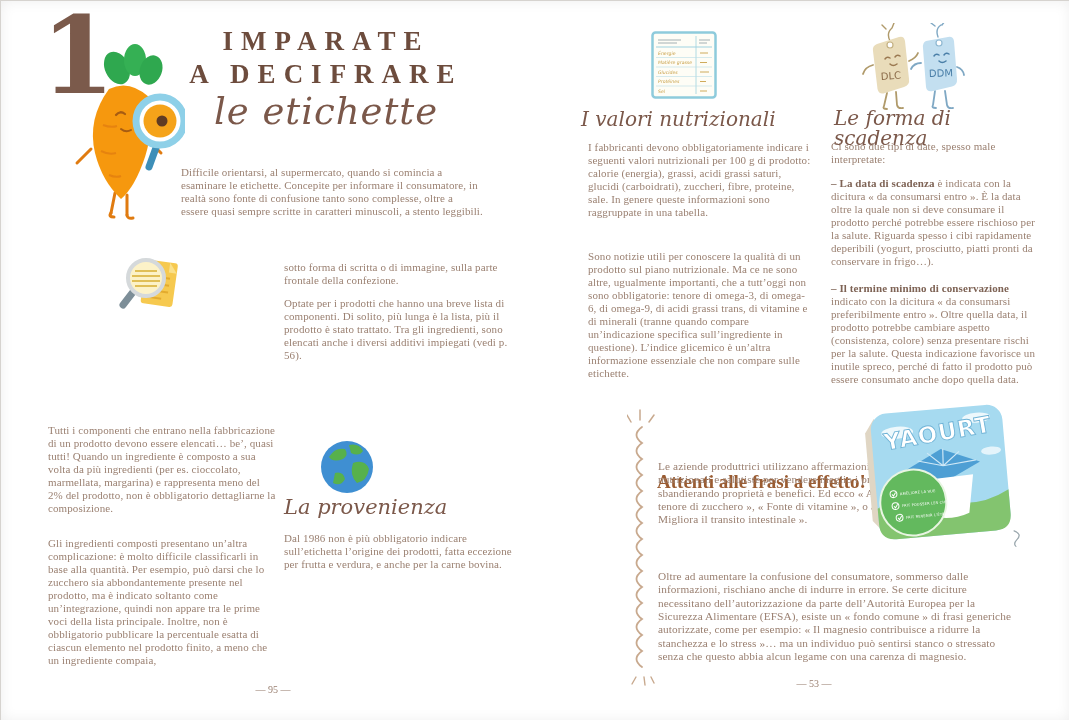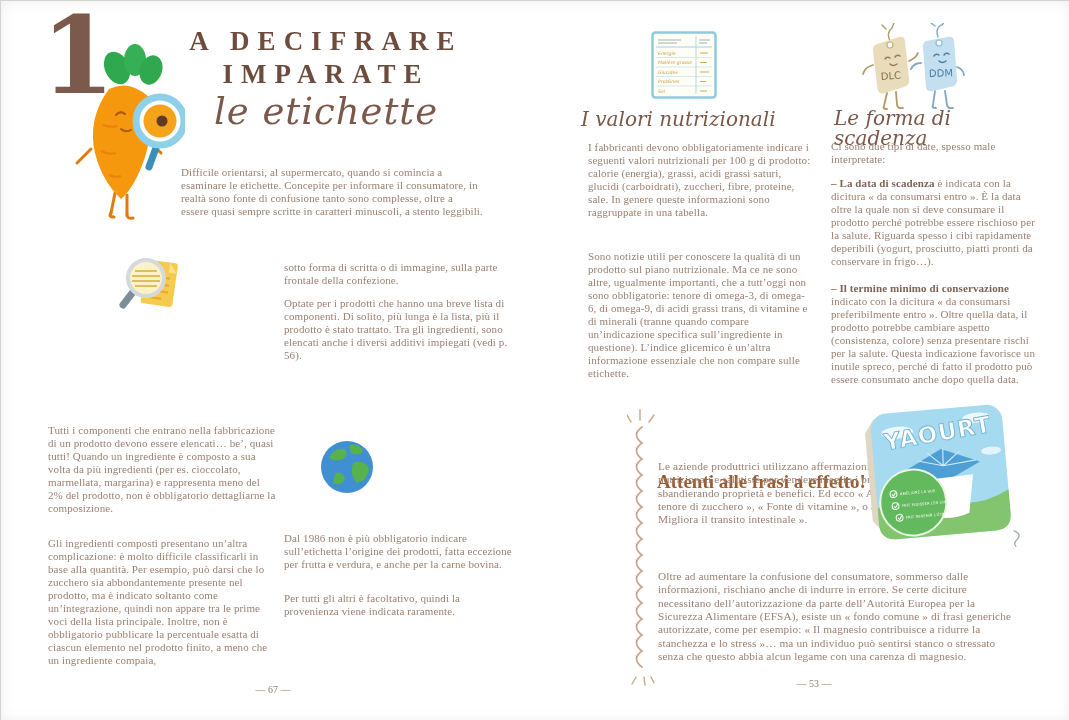--- a/index.html
+++ b/index.html
@@ -57,22 +57,22 @@
     <path d="M42,84 q8,3 14,1 M40,110 q8,4 15,2 M48,134 q7,3 12,1" stroke="#e07b10" stroke-width="2" fill="none" opacity=".7"></path>
     <path d="M55,74 q4,-5 9,-1" stroke="#a65c12" stroke-width="2.2" fill="none" stroke-linecap="round"></path>
     <path d="M60,88 q5,4 10,1" stroke="#a65c12" stroke-width="2" fill="none" stroke-linecap="round"></path>
     <path d="M96,104 L88,126" stroke="#3e8fb8" stroke-width="7" stroke-linecap="round"></path>
     <circle cx="99" cy="80" r="24" fill="#ffffff" stroke="#8ed0e8" stroke-width="7"></circle>
     <circle cx="99" cy="80" r="16.5" fill="#f5a31a"></circle>
     <circle cx="101" cy="80" r="5.5" fill="#5f3b23"></circle>
   </svg>
 
   <div class="title-block">
+    <div class="title-line">IMPARATE</div>
     <div class="title-line">A DECIFRARE</div>
-    <div class="title-line">IMPARATE</div>
     <div class="title-script">le etichette</div>
   </div>
 
   <div class="p" style="left:180px;top:165px;width:302px">Difficile orientarsi, al supermercato, quando si comincia a esaminare le etichette. Concepite per informare il consumatore, in realtà sono fonte di confusione tanto sono complesse, oltre a essere quasi sempre scritte in caratteri minuscoli, a stento leggibili.</div>
 
   <svg class="abs" style="left:114px;top:246px" width="74" height="74" viewBox="0 0 74 74">
     <g transform="rotate(8 42 38)">
       <rect x="28" y="14" width="32" height="44" rx="3" fill="#f6c94f"></rect>
       <path d="M52,14 l8,10 h-8 z" fill="#fae08a"></path>
       <g stroke="#e3ab2e" stroke-width="2">
@@ -100,24 +100,24 @@
   <div class="p" style="left:283px;top:296px;width:232px">Optate per i prodotti che hanno una breve lista di componenti. Di solito, più lunga è la lista, più il prodotto è stato trattato. Tra gli ingredienti, sono elencati anche i diversi additivi impiegati (vedi p. 56).</div>
 
   <svg class="abs" style="left:318px;top:438px" width="56" height="56" viewBox="0 0 56 56">
     <circle cx="28" cy="28" r="26" fill="#3f8fd2"></circle>
     <path fill="#57b14c" d="M10,18 Q16,8 26,10 Q30,16 24,20 Q14,24 10,18 Z
       M30,6 Q40,4 44,12 Q40,18 32,14 Z
       M34,24 Q46,20 50,30 Q48,42 38,44 Q30,36 34,24 Z
       M16,34 Q24,32 26,40 Q22,48 14,44 Z"></path>
   </svg>
 
+  <div class="script-h" style="left:283px;top:496px;width:230px;font-size:21px">La provenienza</div>
   <div class="p" style="left:283px;top:531px;width:232px">Dal 1986 non è più obbligatorio indicare sull’etichetta l’origine dei prodotti, fatta eccezione per frutta e verdura, e anche per la carne bovina.</div>
-  <div class="p" style="left:283px;top:591px;width:232px">Per tutti gli altri è facoltativo, quindi la provenienza viene indicata raramente.</div>
-
-  <div class="pagenum" style="left:222px;top:683px">— 67 —</div>
+
+  <div class="pagenum" style="left:222px;top:683px">— 95 —</div>
 
   <svg class="abs" style="left:650px;top:30px" width="66" height="68" viewBox="0 0 66 68">
     <rect x="1.5" y="1.5" width="63" height="65" rx="3" fill="#fefdf6" stroke="#8ecbdc" stroke-width="2.5"></rect>
     <g stroke="#9aa7ad" stroke-width="0.9">
       <line x1="7" y1="9" x2="30" y2="9"></line>
         <line x1="7" y1="12" x2="26" y2="12"></line>
       <line x1="48" y1="9" x2="59" y2="9"></line>
         <line x1="48" y1="12" x2="56" y2="12"></line>
     </g>
     <line x1="5" y1="16" x2="61" y2="16" stroke="#9fd2e0" stroke-width="1"></line>

